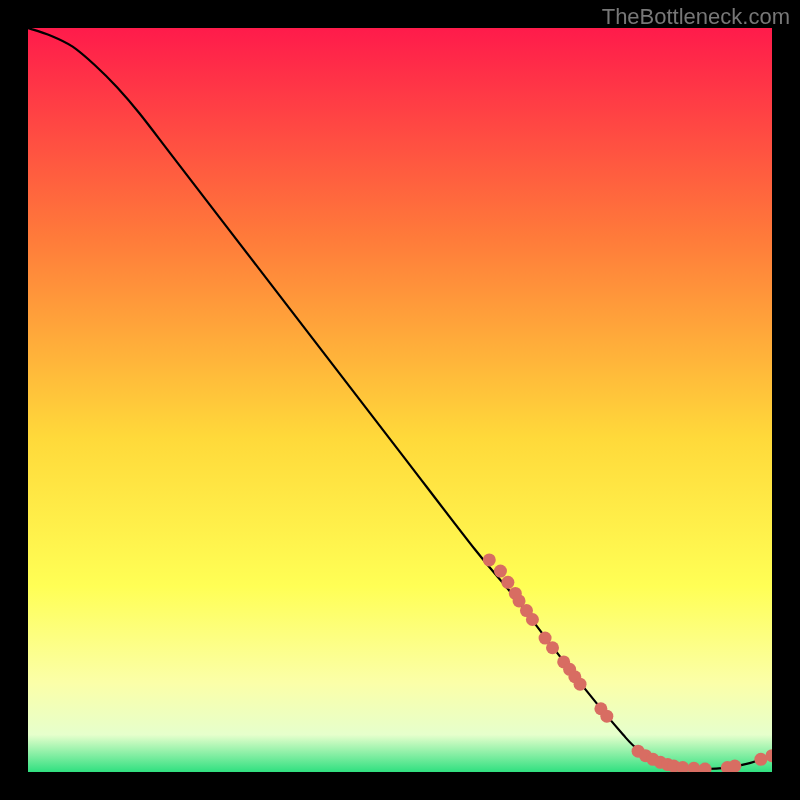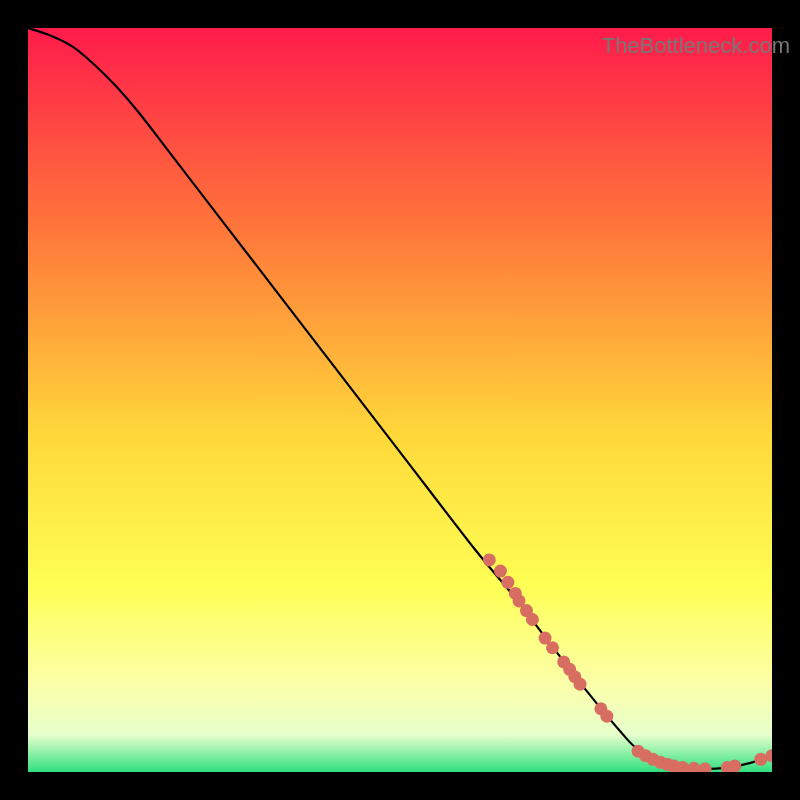--- a/index.html
+++ b/index.html
@@ -19,21 +19,20 @@
   }
   .attribution {
     position: absolute;
     top: 4px;
     right: 10px;
     color: #777;
     font-size: 22px;
     font-weight: 500;
     letter-spacing: 0px;
     z-index: 5;
-    margin-top: 29px;
   }
   .plot-outer {
     position: absolute;
     left: 28px;
     top: 28px;
     width: 744px;
     height: 744px;
     background: #000;
   }
   svg {

